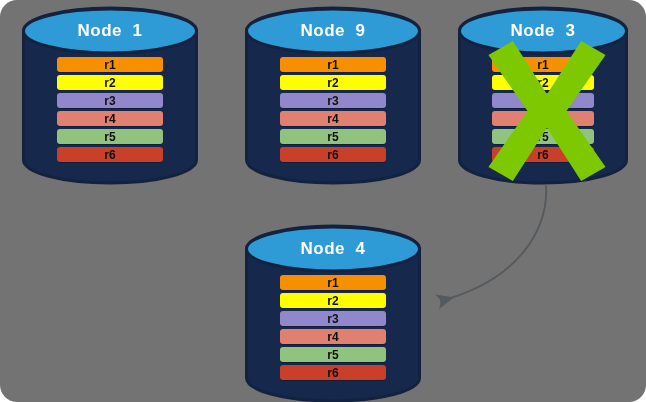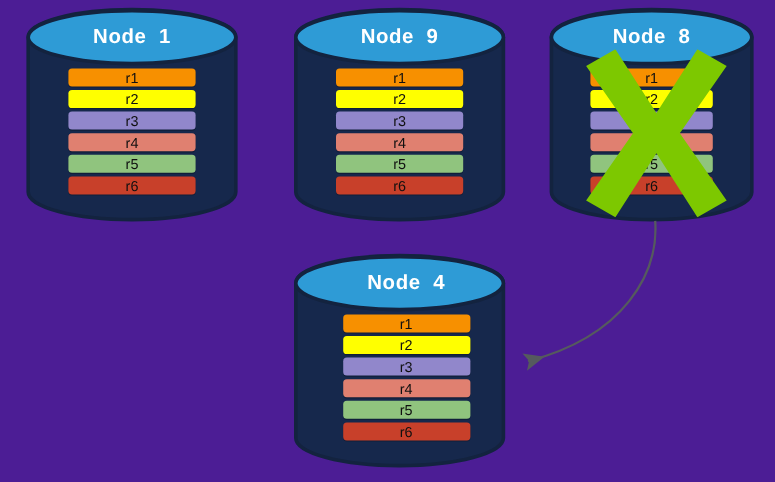--- a/index.html
+++ b/index.html
@@ -7,22 +7,23 @@
     padding: 0;
     background: #ffffff;
   }
   body {
     font-family: "Liberation Sans", sans-serif;
   }
   #canvas {
     position: relative;
     width: 646px;
     height: 402px;
-    background: #4c1d95;
+    background: #737373;
     overflow: hidden;
+    border-radius: 17px;
   }
 
   
   .node {
     position: absolute;
   }
   .cyl-svg {
     position: absolute;
     left: 0;
     top: 0;
@@ -54,21 +55,21 @@
     position: relative;
     height: 15px;
     border-radius: 3px;
     display: flex;
     align-items: center;
     justify-content: center;
     box-shadow: 0 1px 0 rgba(0,0,0,0.25);
   }
   .row-label {
     font-size: 12px;
-    font-weight: normal;
+    font-weight: bold;
     color: #101010;
     line-height: 1;
   }
 
   
   .fail-x {
     position: absolute;
     pointer-events: none;
   }
 
@@ -141,21 +142,21 @@
           <div class="row-bar" style="background: rgb(200, 64, 42); width: 106px;">
             <span class="row-label" style="color: rgb(16, 16, 16);">r6</span>
           </div>
         </div>
       </div>
       <div class="node" style="left: 458px; top: 8px; width: 170px; height: 175px;">
         <svg class="cyl-svg" width="170" height="175" viewBox="0 0 170 175">
           <path d="M 1.5 23 L 1.5 152 A 83.5 23 0 0 0 168.5 152 L 168.5 23 A 83.5 23 0 0 0 1.5 23 Z" fill="#16284C" stroke="#13233f" stroke-width="3"></path>
           <ellipse cx="85" cy="23" rx="83.5" ry="22" fill="#2E9BD6" stroke="#13233f" stroke-width="3"></ellipse>
         </svg>
-        <div class="node-title" style="top: 14px; color: rgb(255, 255, 255);">Node  8</div>
+        <div class="node-title" style="top: 14px; color: rgb(255, 255, 255);">Node  3</div>
         <div class="rows" style="top: 49px;">
           <div class="row-bar" style="background: rgb(247, 144, 0); width: 102px;">
             <span class="row-label" style="color: rgb(16, 16, 16);">r1</span>
           </div>
           <div class="row-bar" style="background: rgb(255, 255, 0); width: 102px;">
             <span class="row-label" style="color: rgb(16, 16, 16);">r2</span>
           </div>
           <div class="row-bar" style="background: rgb(145, 135, 203); width: 102px;">
             <span class="row-label" style="color: rgb(16, 16, 16);">r3</span>
           </div>
@@ -166,21 +167,21 @@
             <span class="row-label" style="color: rgb(16, 16, 16);">r5</span>
           </div>
           <div class="row-bar" style="background: rgb(200, 64, 42); width: 102px;">
             <span class="row-label" style="color: rgb(16, 16, 16);">r6</span>
           </div>
         </div>
         <svg class="fail-x" width="122" height="140" viewBox="0 0 100 100" preserveAspectRatio="none" style="left: 28px; top: 33px;">
           <path d="M 2 10 L 22 0 L 50 38 L 78 0 L 98 10 L 66 50 L 98 90 L 78 100 L 50 62 L 22 100 L 2 90 L 34 50 Z" fill="#7DC800"></path>
         </svg>
       </div>
-      <div class="node" style="left: 245px; top: 213px; width: 176px; height: 175px; padding-left: 11px;">
+      <div class="node" style="left: 245px; top: 226px; width: 176px; height: 175px;">
         <svg class="cyl-svg" width="176" height="175" viewBox="0 0 176 175">
           <path d="M 1.5 23 L 1.5 152 A 86.5 23 0 0 0 174.5 152 L 174.5 23 A 86.5 23 0 0 0 1.5 23 Z" fill="#16284C" stroke="#13233f" stroke-width="3"></path>
           <ellipse cx="88" cy="23" rx="86.5" ry="22" fill="#2E9BD6" stroke="#13233f" stroke-width="3"></ellipse>
         </svg>
         <div class="node-title" style="top: 14px; color: rgb(255, 255, 255);">Node  4</div>
         <div class="rows" style="top: 49px;">
           <div class="row-bar" style="background: rgb(247, 144, 0); width: 106px;">
             <span class="row-label" style="color: rgb(16, 16, 16);">r1</span>
           </div>
           <div class="row-bar" style="background: rgb(255, 255, 0); width: 106px;">

